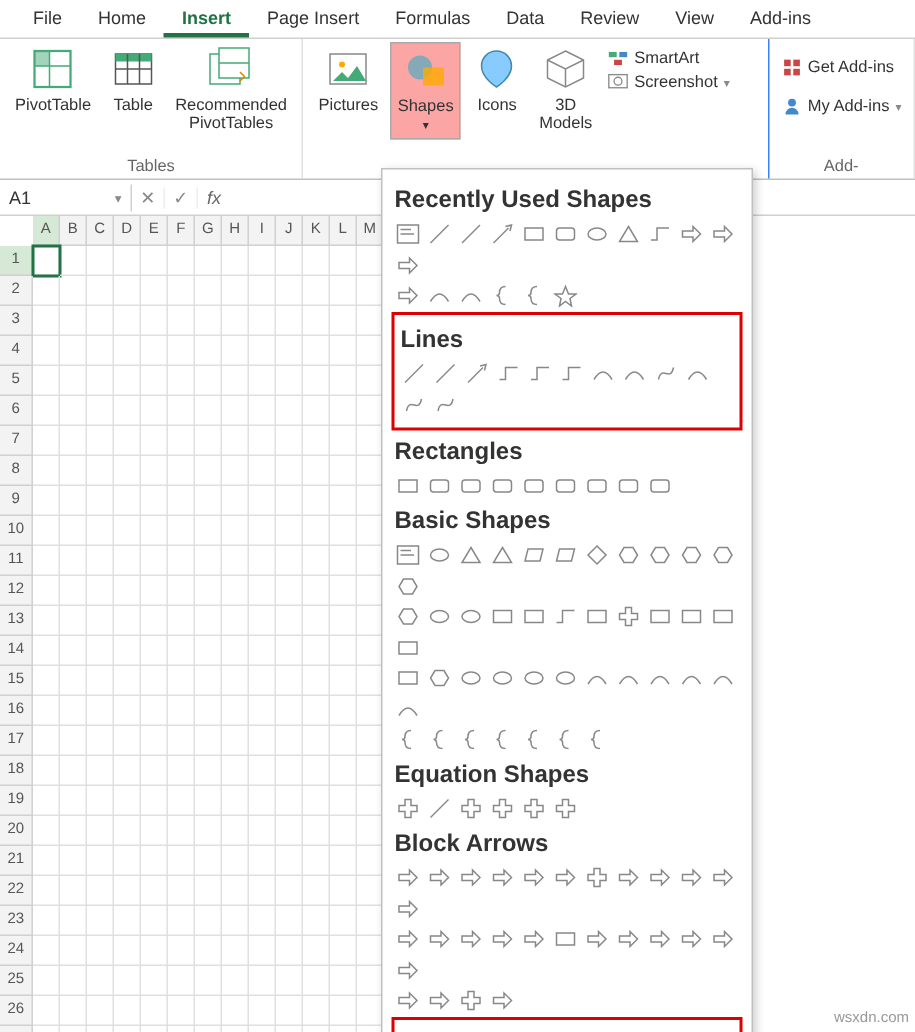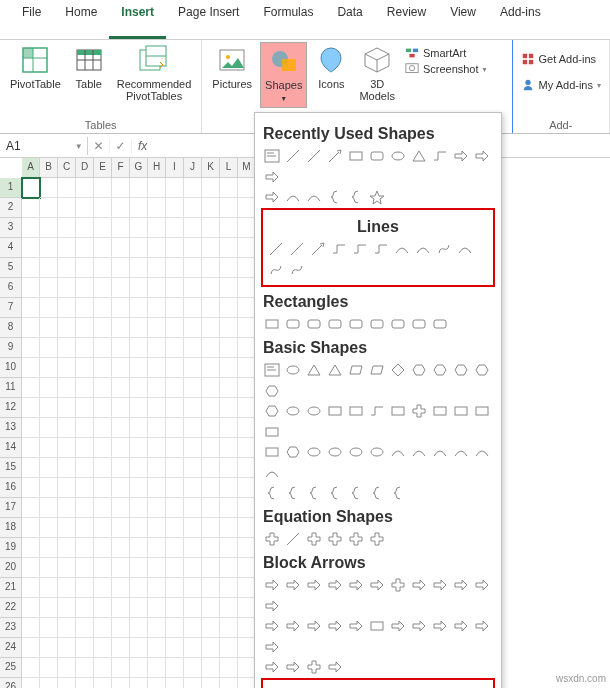--- a/index.html
+++ b/index.html
@@ -1,19 +1,19 @@
 <!DOCTYPE html>
 <html><head>
 <meta charset="utf-8">
 <style>
 * { box-sizing: border-box; margin: 0; padding: 0; font-family: "Segoe UI", Arial, sans-serif; }
 body { width: 610px; height: 688px; background: #fff; overflow: hidden; font-size: 12px; color: #333; }
 
 
-.ribbon-tabs { display: flex; border-bottom: 1px solid #d0d0d0; height: 40px; padding-left: 10px; background: #fff; }
+.ribbon-tabs { display: flex; border-bottom: 1px solid #d0d0d0; height: 26px; padding-left: 10px; background: #fff; }
 .ribbon-tabs .tab { padding: 5px 12px 4px; cursor: pointer; color: #333; }
 .ribbon-tabs .tab.active { color: #217346; border-bottom: 3px solid #217346; font-weight: 600; }
 
 
 .ribbon { display: flex; height: 94px; border-bottom: 1px solid #c0c0c0; background: #fff; }
 .ribbon-group { border-right: 1px solid #e0e0e0; padding: 2px 6px 0; display: flex; flex-direction: column; align-items: center; justify-content: space-between; }
 .ribbon-group .controls { display: flex; align-items: flex-start; gap: 4px; }
 .ribbon-group .label { font-size: 11px; color: #666; padding-bottom: 2px; text-align: center; }
 .rbtn { display: flex; flex-direction: column; align-items: center; padding: 2px 4px; cursor: pointer; min-width: 46px; }
 .rbtn .ico { width: 32px; height: 32px; margin-bottom: 2px; display: flex; align-items: center; justify-content: center; }
@@ -41,21 +41,21 @@
 .rowh.selrow { background: #d6e8d6; }
 .cell { width: 18px; height: 20px; border-right: 1px solid #e0e0e0; border-bottom: 1px solid #e0e0e0; }
 .cell.selected { outline: 2px solid #217346; outline-offset: -1px; }
 
 
 .shapes-panel { position: absolute; left: 254px; top: 112px; width: 248px; background: #fff; border: 1px solid #c0c0c0; box-shadow: 2px 2px 6px rgba(0,0,0,0.2); padding: 6px 8px 8px; z-index: 10; }
 .shapes-panel .section-title { font-weight: 700; font-size: 16px; margin: 6px 0 4px; color: #333; }
 .shapes-panel .shape-row { display: flex; flex-wrap: wrap; gap: 3px; margin-bottom: 2px; }
 .shape-item { width: 18px; height: 18px; display: flex; align-items: center; justify-content: center; cursor: pointer; }
 .shape-item svg { width: 16px; height: 16px; }
-.redbox { border: 2px solid #d00; padding: 2px 4px 4px; margin: 2px -2px; text-align: center; }
+.redbox { border: 2px solid #d00; padding: 2px 4px 4px; margin: 2px -2px; }
 
 .watermark { position: absolute; right: 4px; bottom: 4px; font-size: 10px; color: #999; }
 </style>
 </head>
 <body>
 
 <div class="ribbon-tabs">
   <div class="tab">File</div>
   <div class="tab">Home</div>
   <div class="tab active">Insert</div>

